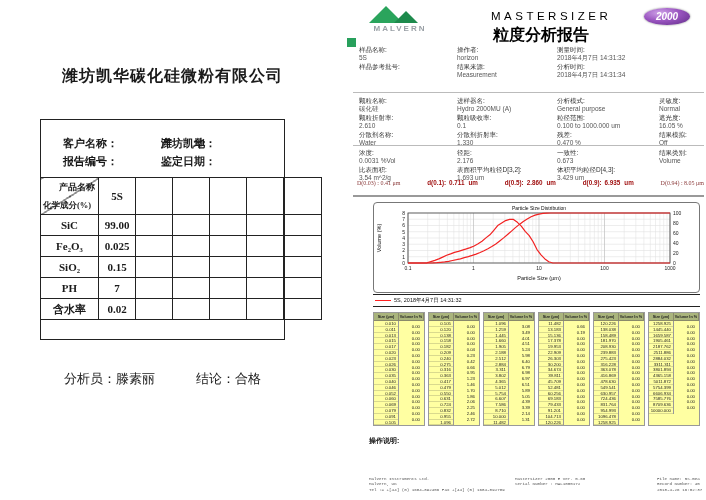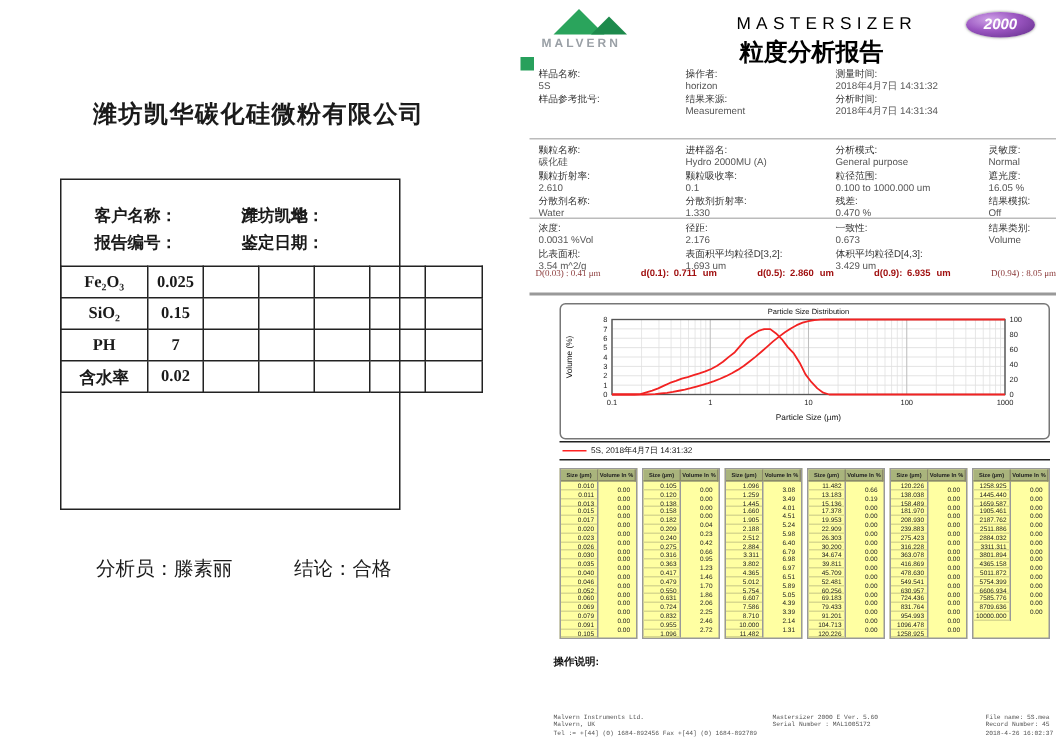--- a/index.html
+++ b/index.html
@@ -5,21 +5,21 @@
   html,body{margin:0;padding:0}
   body{width:706px;height:500px;background:#fff;position:relative;overflow:hidden;
        font-family:"Liberation Sans",sans-serif;color:#1a1a1a;-webkit-font-smoothing:antialiased}
 
   
   .lp{position:absolute;left:0;top:0;width:345px;height:500px;font-family:"Liberation Serif",serif}
   .lp-company{position:absolute;top:66px;left:0;width:345px;text-align:center;
               font-size:16px;font-weight:bold;letter-spacing:1px}
   .lp-title{position:absolute;top:92px;left:0;width:345px;text-align:center;
             font-size:15px;font-weight:bold;letter-spacing:2px}
-  .lp-box{position:absolute;left:40px;top:119px;width:227px;height:221px;border:1.5px solid #222;box-sizing:border-box}
+  .lp-box{position:absolute;left:40px;top:119px;width:245px;height:221px;border:1.5px solid #222;box-sizing:border-box}
   .lp-info span{position:absolute;font-size:11px;font-weight:bold;white-space:nowrap}
   .lp-info .i1{left:22px;top:16px}
   .lp-info .i2{left:120px;top:16px}
   .lp-info .i3{left:22px;top:34px}
   .lp-info .i4{left:120px;top:34px}
   .lp-table{position:absolute;left:-1px;top:57px;border-collapse:collapse;table-layout:fixed;width:281px}
   .lp-table td{border:1px solid #222;padding:0;text-align:center;vertical-align:middle;
                font-size:11px;font-weight:bold;font-family:"Liberation Serif",serif;overflow:hidden}
   .lp-table tr.hdr td{height:36px}
   .lp-table tr.row td{height:20px}
@@ -29,21 +29,21 @@
   td.diag .db{position:absolute;left:2px;bottom:2px;font-size:8.5px;font-weight:bold}
   .lp-sign{position:absolute;font-size:13px;font-weight:normal;white-space:nowrap}
   .s1{left:64px;top:370px}.s2{left:196px;top:370px}.s3{left:64px;top:398px}
 
   
   .rp{position:absolute;left:345px;top:0;width:361px;height:500px;font-size:6.5px;color:#222}
   .malvern{position:absolute;left:16px;top:4px;width:78px;height:30px}
   .tri{position:absolute;width:0;height:0}
   .tri1{left:8px;top:2px;border-left:17px solid transparent;border-right:17px solid transparent;border-bottom:17px solid #2aa45c}
   .tri2{left:33px;top:7px;border-left:12px solid transparent;border-right:12px solid transparent;border-bottom:12px solid #1d8a4c}
-  .malvern-text{position:absolute;left:0;top:20px;width:78px;text-align:left;font-size:8px;
+  .malvern-text{position:absolute;left:0;top:20px;width:78px;text-align:center;font-size:8px;
                 font-weight:bold;color:#9aa0a6;letter-spacing:2px}
   .ms-title{position:absolute;left:146px;top:10px;font-size:11.5px;letter-spacing:3.5px;color:#000;white-space:nowrap}
   .ms2000{position:absolute;left:299px;top:8px;width:46px;height:17px;border-radius:50%;
           background:radial-gradient(ellipse at 35% 30%,#cfa3e8 0%,#9a55c0 45%,#5e2a86 100%);
           color:#fff;font-style:italic;font-weight:bold;font-size:10px;text-align:center;line-height:17px;
           box-shadow:0 0 2px #777}
   .rp-title{position:absolute;left:148px;top:25px;font-size:16px;font-weight:bold;color:#000}
   .gsq{position:absolute;left:2px;top:38px;width:9px;height:9px;background:#28a05c}
 
   .blk{position:absolute;left:14px;right:2px}
@@ -107,20 +107,41 @@
       <colgroup>
           <col style="width:58px">
           <col style="width:37px">
           <col style="width:37px">
           <col style="width:37px">
           <col style="width:37px">
           <col style="width:37px">
           <col style="width:38px">
         </colgroup>
       <tbody id="lp-tbody">
+          <tr class="hdr">
+            <td class="diag">
+              <span class="dt">产品名称</span>
+              <span class="db">化学成分(%)</span>
+            </td>
+            <td>5S</td>
+            <td></td>
+            <td></td>
+            <td></td>
+            <td></td>
+            <td></td>
+          </tr>
+          <tr class="row">
+            <td>SiC</td>
+            <td>99.00</td>
+            <td></td>
+            <td></td>
+            <td></td>
+            <td></td>
+            <td></td>
+          </tr>
           <tr class="row">
             <td>Fe₂O₃</td>
             <td>0.025</td>
             <td></td>
             <td></td>
             <td></td>
             <td></td>
             <td></td>
           </tr>
           <tr class="row">

